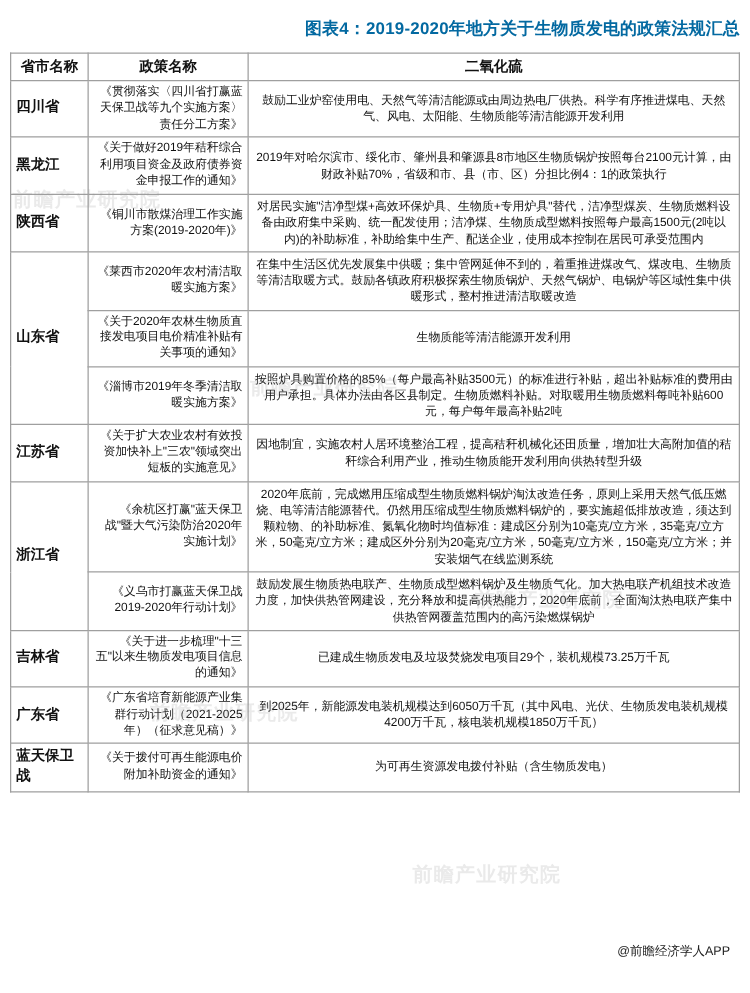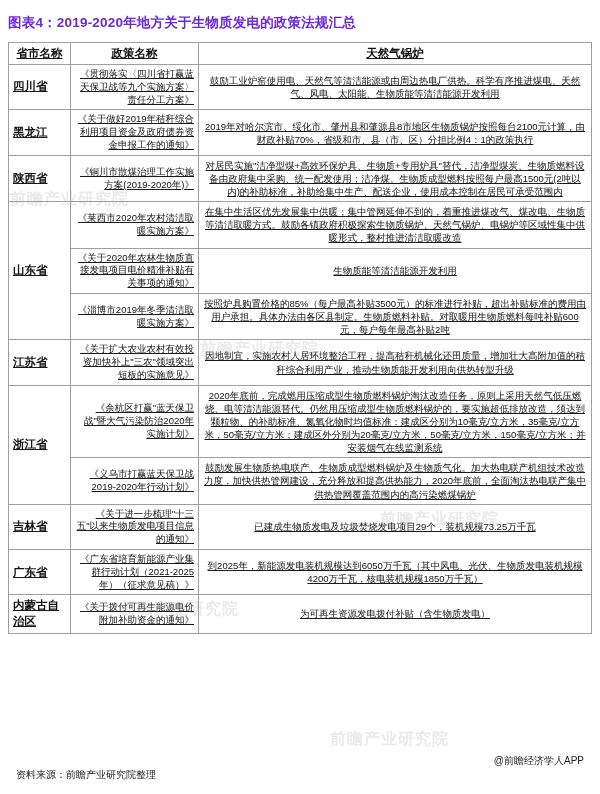--- a/index.html
+++ b/index.html
@@ -16,33 +16,32 @@
     overflow: hidden;
   }
   .page {
     width: 600px;
     height: 794px;
     position: relative;
     box-sizing: border-box;
     padding: 0 8px;
   }
   .title {
-    text-align: left;
+    text-align: right;
     font-size: 13.5px;
     font-weight: bold;
-    color: #6d28d9;
+    color: #0369a1;
     padding: 14px 0 10px 0;
     letter-spacing: 0.2px;
   }
   table.policy-table {
     border-collapse: collapse;
     width: 584px;
     margin: 0 auto;
     table-layout: fixed;
-    text-decoration: underline;
   }
   table.policy-table th,
   table.policy-table td {
     border: 1px solid #9f9f9f;
     vertical-align: middle;
     padding: 3px 4px;
     box-sizing: border-box;
   }
   thead th {
     background: #ffffff;
@@ -88,21 +87,20 @@
   }
   
   .wm {
     position: absolute;
     color: rgba(150,150,150,0.20);
     font-size: 16px;
     font-weight: bold;
     pointer-events: none;
     white-space: nowrap;
     letter-spacing: 1px;
-    margin-top: 39px;
   }
   .wm1 { left: 10px; top: 150px; }
   .wm2 { left: 200px; top: 300px; }
   .wm3 { left: 380px; top: 470px; }
   .wm4 { left: 120px; top: 560px; }
   .wm5 { left: 330px; top: 690px; }
 </style>
 </head>
 <body>
 
@@ -119,21 +117,21 @@
   <table class="policy-table">
     <colgroup>
       <col style="width:62px">
       <col style="width:128px">
       <col>
     </colgroup>
     <thead>
       <tr>
         <th>省市名称</th>
         <th>政策名称</th>
-        <th>天然气锅炉</th>
+        <th>二氧化硫</th>
       </tr>
     </thead>
     <tbody>
       <tr>
         <td class="province" rowspan="1">四川省</td>
         <td class="policy">《贯彻落实〈四川省打赢蓝天保卫战等九个实施方案〉责任分工方案》</td>
         <td class="content">鼓励工业炉窑使用电、天然气等清洁能源或由周边热电厂供热。科学有序推进煤电、天然气、风电、太阳能、生物质能等清洁能源开发利用</td>
       </tr>
       <tr>
         <td class="province">黑龙江</td>
@@ -176,23 +174,22 @@
         <td class="province">吉林省</td>
         <td class="policy">《关于进一步梳理"十三五"以来生物质发电项目信息的通知》</td>
         <td class="content">已建成生物质发电及垃圾焚烧发电项目29个，装机规模73.25万千瓦</td>
       </tr>
       <tr>
         <td class="province">广东省</td>
         <td class="policy">《广东省培育新能源产业集群行动计划（2021-2025年）（征求意见稿）》</td>
         <td class="content">到2025年，新能源发电装机规模达到6050万千瓦（其中风电、光伏、生物质发电装机规模4200万千瓦，核电装机规模1850万千瓦）</td>
       </tr>
       <tr>
-        <td class="province">内蒙古自治区</td>
+        <td class="province">蓝天保卫战</td>
         <td class="policy">《关于拨付可再生能源电价附加补助资金的通知》</td>
         <td class="content">为可再生资源发电拨付补贴（含生物质发电）</td>
       </tr>
     </tbody>
   </table>
 
-  <div class="source">资料来源：前瞻产业研究院整理</div>
   <div class="app-credit">@前瞻经济学人APP</div>
 
 </div>
 
 </body></html>

